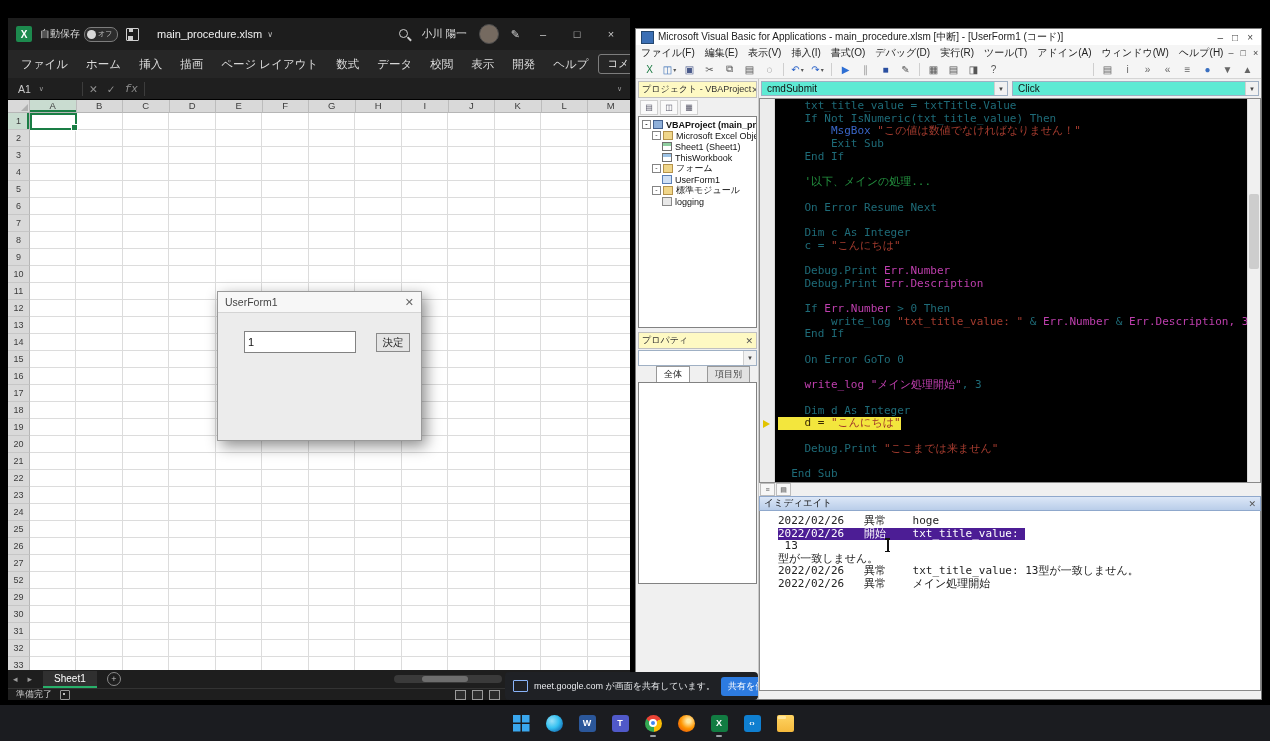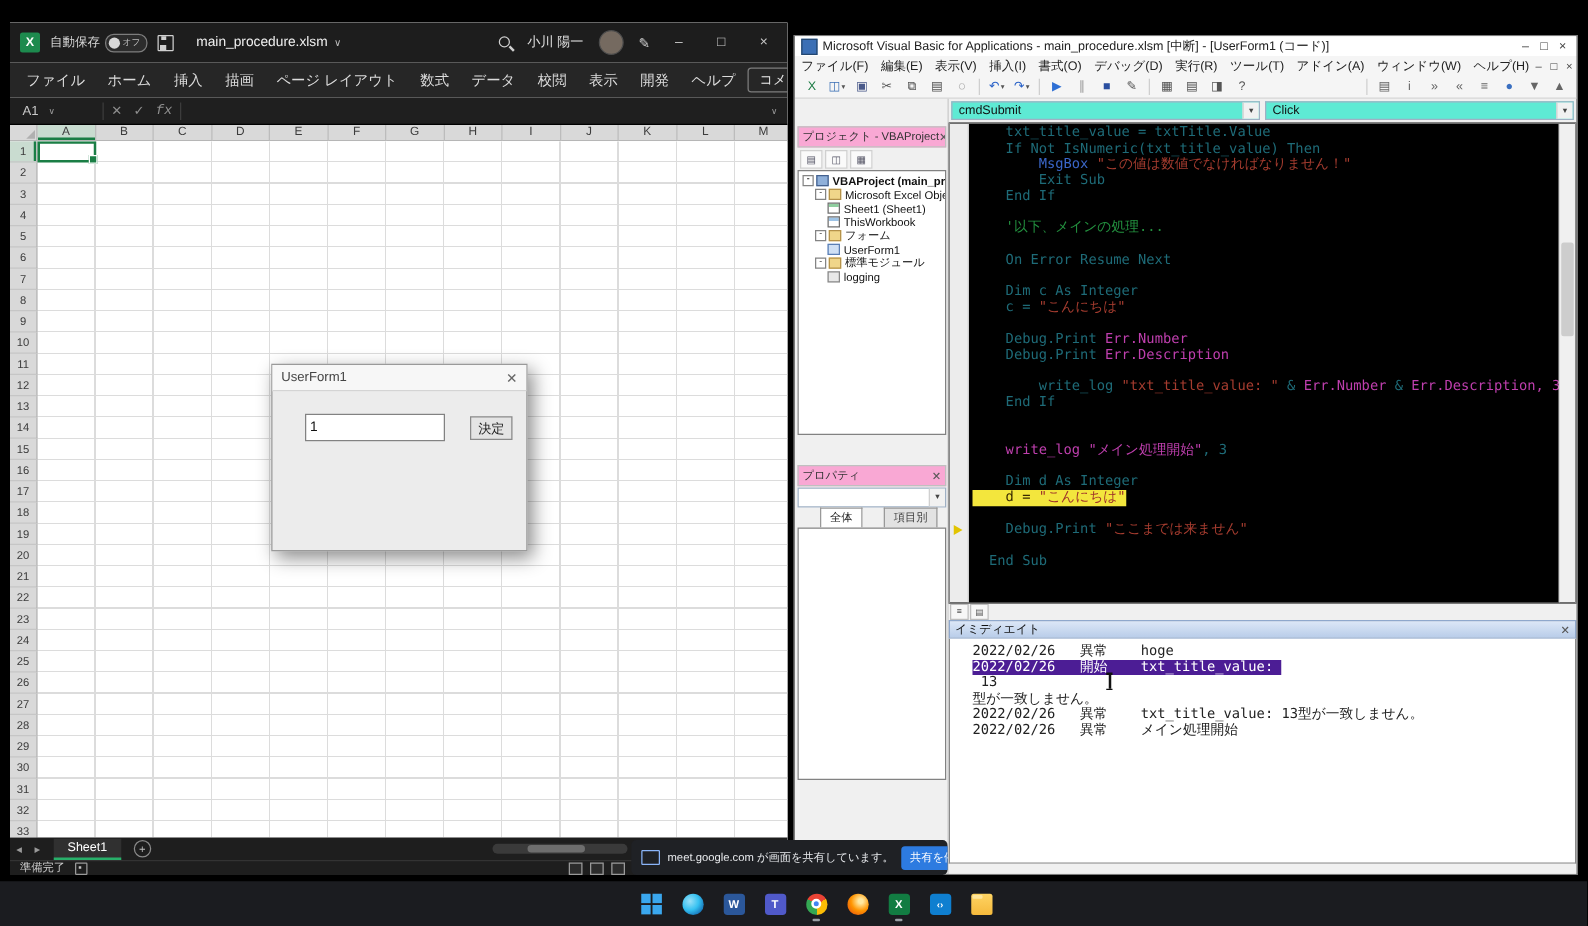--- a/index.html
+++ b/index.html
@@ -105,22 +105,22 @@
   .vb-mdi{margin-left:auto;display:flex;gap:7px;padding-right:4px;color:#444;font-size:9px;}
   .vb-toolbar{height:18px;flex:0 0 auto;background:#f5f5f5;border-bottom:1px solid #d5d5d5;
               display:flex;align-items:center;padding:0 4px;gap:1px;overflow:hidden;}
   .vb-tbtn{height:16px;min-width:17px;display:flex;align-items:center;justify-content:center;
            font-size:10px;padding:0 1px;}
   .vb-caret{font-size:6px;color:#555;margin-left:1px;}
   .vb-sep{width:1px;height:13px;background:#cfcfcf;margin:0 3px;flex:0 0 auto;}
   .vb-sep.right{margin-left:auto;}
   .vb-main{flex:1;display:flex;min-height:0;}
   .vb-left{width:122px;flex:0 0 auto;display:flex;flex-direction:column;padding:2px 1px 0 2px;box-sizing:border-box;}
-  .pane-head{height:15px;flex:0 0 auto;border:1px solid #c0c0c0;background:#f9a8d4;display:flex;
-             align-items:center;padding:0 3px;font-size:9px;color:#333;white-space:nowrap;overflow:hidden;margin-top:20px;}
+  .pane-head{height:15px;flex:0 0 auto;border:1px solid #c0c0c0;background:#fef9c3;display:flex;
+             align-items:center;padding:0 3px;font-size:9px;color:#333;white-space:nowrap;overflow:hidden;}
   .pane-x{margin-left:auto;font-size:9px;color:#555;}
   .proj-tools{height:16px;flex:0 0 auto;display:flex;align-items:center;gap:2px;padding:1px 2px;}
   .ptool{width:16px;height:13px;border:1px solid #d0d0d0;background:#fafafa;font-size:8px;color:#556;
          display:flex;align-items:center;justify-content:center;}
   .tree{height:208px;flex:0 0 auto;background:#fff;border:1px solid #828282;overflow:hidden;padding:2px 0 0 1px;}
   .tree-row{height:11px;display:flex;align-items:center;font-size:9px;color:#111;white-space:nowrap;overflow:hidden;}
   .tree-row.b{font-weight:bold;}
   .tree-exp{width:7px;height:7px;flex:0 0 auto;border:1px solid #848484;background:#fff;color:#333;
             font-size:7px;line-height:5px;text-align:center;margin-right:2px;}
   .ti{width:10px;height:9px;flex:0 0 auto;display:inline-block;margin-right:3px;box-sizing:border-box;}
@@ -310,21 +310,21 @@
           <div class="xl-rnum">18</div>
           <div class="xl-rnum">19</div>
           <div class="xl-rnum">20</div>
           <div class="xl-rnum">21</div>
           <div class="xl-rnum">22</div>
           <div class="xl-rnum">23</div>
           <div class="xl-rnum">24</div>
           <div class="xl-rnum">25</div>
           <div class="xl-rnum">26</div>
           <div class="xl-rnum">27</div>
-          <div class="xl-rnum">28</div>
+          <div class="xl-rnum">52</div>
           <div class="xl-rnum">29</div>
           <div class="xl-rnum">30</div>
           <div class="xl-rnum">31</div>
           <div class="xl-rnum">32</div>
           <div class="xl-rnum">33</div>
         </div>
       <div class="sel-a1"></div>
     </div>
     <div class="xl-sheetrow">
       <span class="snav">◂</span>
@@ -557,23 +557,25 @@
               <div class="code-line"><span class="tk-c">    '以下、メインの処理...</span></div>
               <div class="code-line"></div>
               <div class="code-line"><span class="tk-n">    On Error Resume Next</span></div>
               <div class="code-line"></div>
               <div class="code-line"><span class="tk-n">    Dim c As Integer</span></div>
               <div class="code-line"><span class="tk-n">    c = </span><span class="tk-s">"こんにちは"</span></div>
               <div class="code-line"></div>
               <div class="code-line"><span class="tk-n">    Debug.Print </span><span class="tk-m">Err.Number</span></div>
               <div class="code-line"><span class="tk-n">    Debug.Print </span><span class="tk-m">Err.Description</span></div>
               <div class="code-line"></div>
+              <div class="code-line"><span class="tk-n">    If </span><span class="tk-m">Err.Number</span><span class="tk-n"> &gt; 0 Then</span></div>
               <div class="code-line"><span class="tk-n">        write_log </span><span class="tk-s">"txt_title_value: "</span><span class="tk-n"> &amp; </span><span class="tk-m">Err.Number</span><span class="tk-n"> &amp; </span><span class="tk-m">Err.Description</span><span class="tk-m">, 3</span></div>
               <div class="code-line"><span class="tk-n">    End If</span></div>
               <div class="code-line"></div>
+              <div class="code-line"><span class="tk-n">    On Error GoTo 0</span></div>
               <div class="code-line"></div>
               <div class="code-line"><span class="tk-m">    write_log </span><span class="tk-m">"メイン処理開始"</span><span class="tk-n">, 3</span></div>
               <div class="code-line"></div>
               <div class="code-line"><span class="tk-n">    Dim d As Integer</span></div>
               <div class="code-line"><span class="hl-line"><span class="tk-hd">    d = </span><span class="tk-hs">"こんにちは"</span></span></div>
               <div class="code-line"></div>
               <div class="code-line"><span class="tk-n">    Debug.Print </span><span class="tk-s">"ここまでは来ません"</span></div>
               <div class="code-line"></div>
               <div class="code-line"><span class="tk-n">  End Sub</span></div>
             </div>

